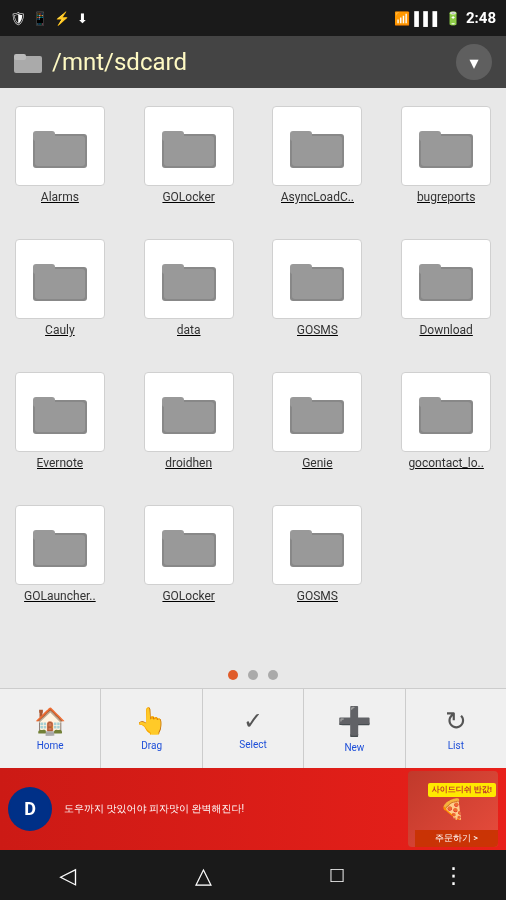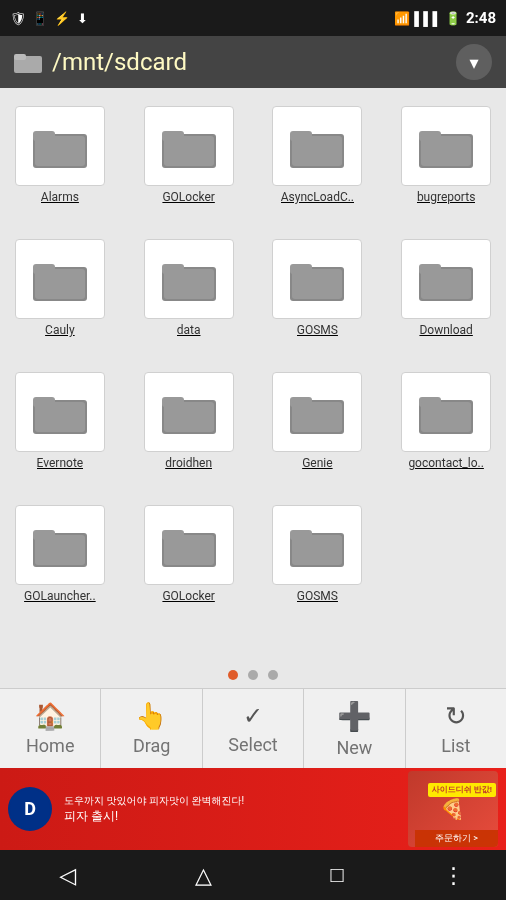--- a/index.html
+++ b/index.html
@@ -168,22 +168,22 @@
       padding: 8px 0;
     }
     .toolbar-btn:last-child {
       border-right: none;
     }
     .toolbar-btn-icon {
       font-size: 26px;
       color: #555;
     }
     .toolbar-btn-label {
-      font-size: 18px;
-      color: #737373;
+      font-size: 10px;
+      color: #1d4ed8;
     }
 
     
     #ad-banner {
       height: 82px;
       background: #e8201a;
       display: flex;
       align-items: center;
       justify-content: center;
       flex-shrink: 0;
@@ -487,21 +487,20 @@
 <div id="ad-banner">
   <div class="ad-inner">
     <div class="ad-logo" style="background:#003087;">
       <svg width="40" height="40" viewBox="0 0 40 40">
         <circle cx="20" cy="20" r="20" fill="#003087"></circle>
         <text x="20" y="26" text-anchor="middle" fill="white" font-size="18" font-weight="bold">D</text>
       </svg>
     </div>
     <div style="flex:1;padding:0 6px;">
       <div style="color:white;font-size:10px;">도우까지 맛있어야 피자맛이 완벽해진다!</div>
-      <div style="color:white;font-size:12px;">피자 출시!</div>
     </div>
     <div class="ad-image-area">
       <div style="width:100%;height:100%;background:linear-gradient(135deg,#c0392b,#e74c3c);display:flex;align-items:center;justify-content:center;">
         <div style="color:white;font-size:20px;">🍕</div>
       </div>
       <div class="ad-badge" style="position:absolute;top:12px;right:2px;background:#ffe900;color:#c0392b;font-size:8px;font-weight:bold;padding:2px 4px;border-radius:2px;line-height:1.2;">사이드디쉬 반값!</div>
       <div class="ad-order-btn" style="position:absolute;bottom:0;left:7px;right:0;background:rgba(200,50,0,0.9);color:white;font-size:9px;text-align:center;padding:2px;cursor:pointer;">주문하기 &gt;</div>
     </div>
   </div>
 </div>

